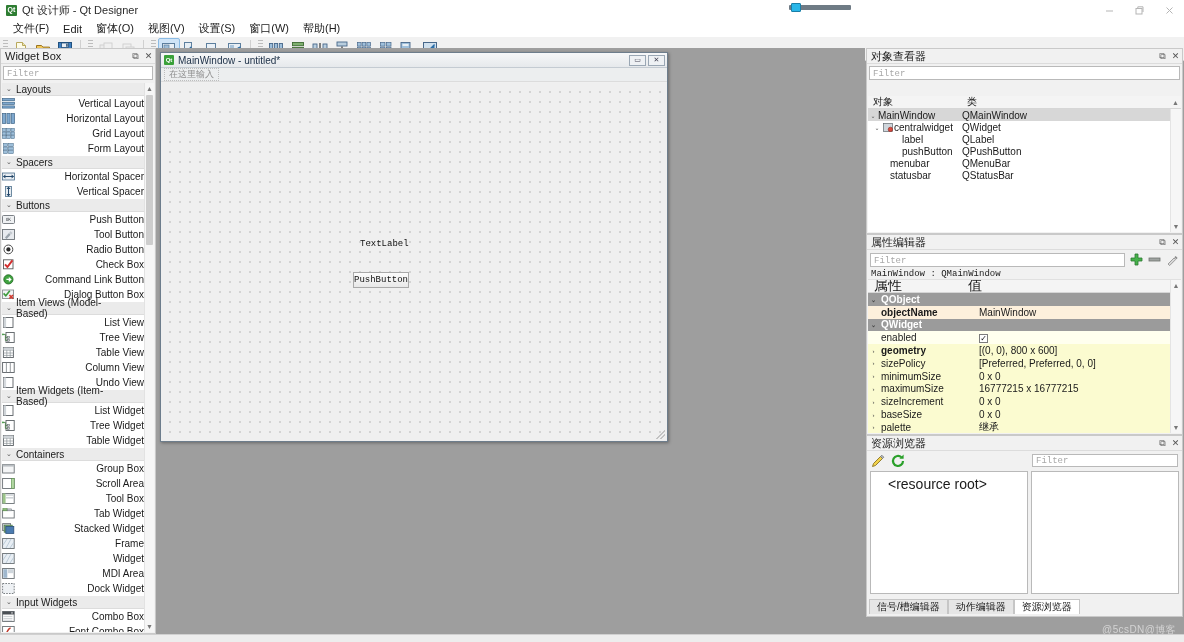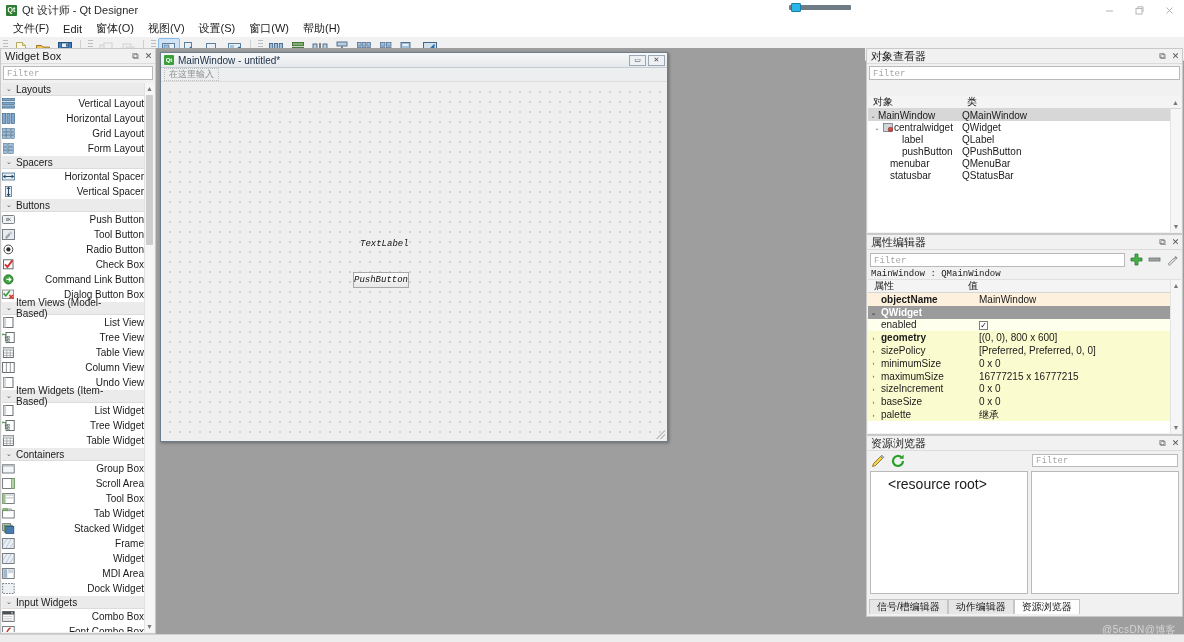--- a/index.html
+++ b/index.html
@@ -175,21 +175,20 @@
     font-size: 9px; color: #8d8d8d; border: 1px dotted #bdbdbd;
     padding: 0 4px; line-height: 11px;
   }
   .form-body {
     position: absolute; left: 0; top: 30px; right: 0; bottom: 0;
     background-color: #efefef;
     background-image:
       radial-gradient(#d3d3d3 0.8px, transparent 0.9px);
     background-size: 10px 10px;
     background-position: 4px 4px;
-    font-style: italic;
   }
   .f-label {
     position: absolute; left: 199px; top: 156px;
     font-family: "Liberation Mono", monospace; font-size: 9px; color: #111;
     white-space: nowrap;
   }
   .f-btn {
     position: absolute; left: 192px; top: 189px; width: 56px; height: 16px;
     background: linear-gradient(to bottom,#fcfcfc,#e8e8e8);
     border: 1px solid #a9a9a9;
@@ -257,21 +256,21 @@
     line-height: 11px; border-bottom: 1px solid #e0e0e0;
   }
   .pe-body {
     position: absolute; left: 1px; top: 45px; right: 1px; bottom: 1px;
     background: #fff; overflow: hidden;
   }
   .pe-rows { position: absolute; left: 0; top: 13px; right: 11px; bottom: 0; }
   .pe-head2 {
     position: absolute; left: 0; top: 0; right: 11px; height: 13px;
     background: #f4f4f4; border-bottom: 1px solid #d6d6d6;
-    display: flex; align-items: center; font-size: 10px;
+    display: flex; align-items: center; font-size: 14px;
   }
   .pe-row { height: 12.8px; display: flex; align-items: center; font-size: 10px; }
   .pe-row.group { background: #9b9b9b; color: #fff; font-weight: bold; }
   .pe-row .chev { width: 11px; text-align: center; font-size: 6px; color: #444; flex: none; }
   .pe-row .pname { width: 96px; padding-left: 2px; overflow: hidden; white-space: nowrap; }
   .pe-row .pval { flex: 1; padding-left: 4px; overflow: hidden; white-space: nowrap; }
   .pe-row.hl-name { background: #fdf0dc; }
   .pe-row.hl-yellow { background: #fbfbd0; }
   .pe-row.hl-plain { background: #ffffee; }
   .chk {
@@ -1023,20 +1022,25 @@
     </div>
 
     <div class="pe-breadcrumb">MainWindow : QMainWindow</div>
 
     <div class="pe-body">
       <div class="pe-head2">
         <span style="width:96px;padding-left:6px">属性</span>
         <span style="padding-left:4px">值</span>
       </div>
       <div class="pe-rows" id="pe-rows">
+          <div class="pe-row group">
+            <span class="chev">⌄</span>
+            <span class="pname" style="font-weight: bold; width: auto;">QObject</span>
+            <span class="pval"></span>
+          </div>
           <div class="pe-row hl-name">
             <span class="chev"></span>
             <span class="pname" style="font-weight: bold;">objectName</span>
             <span class="pval">MainWindow</span>
           </div>
           <div class="pe-row group">
             <span class="chev">⌄</span>
             <span class="pname" style="font-weight: bold; width: auto;">QWidget</span>
             <span class="pval"></span>
           </div>

